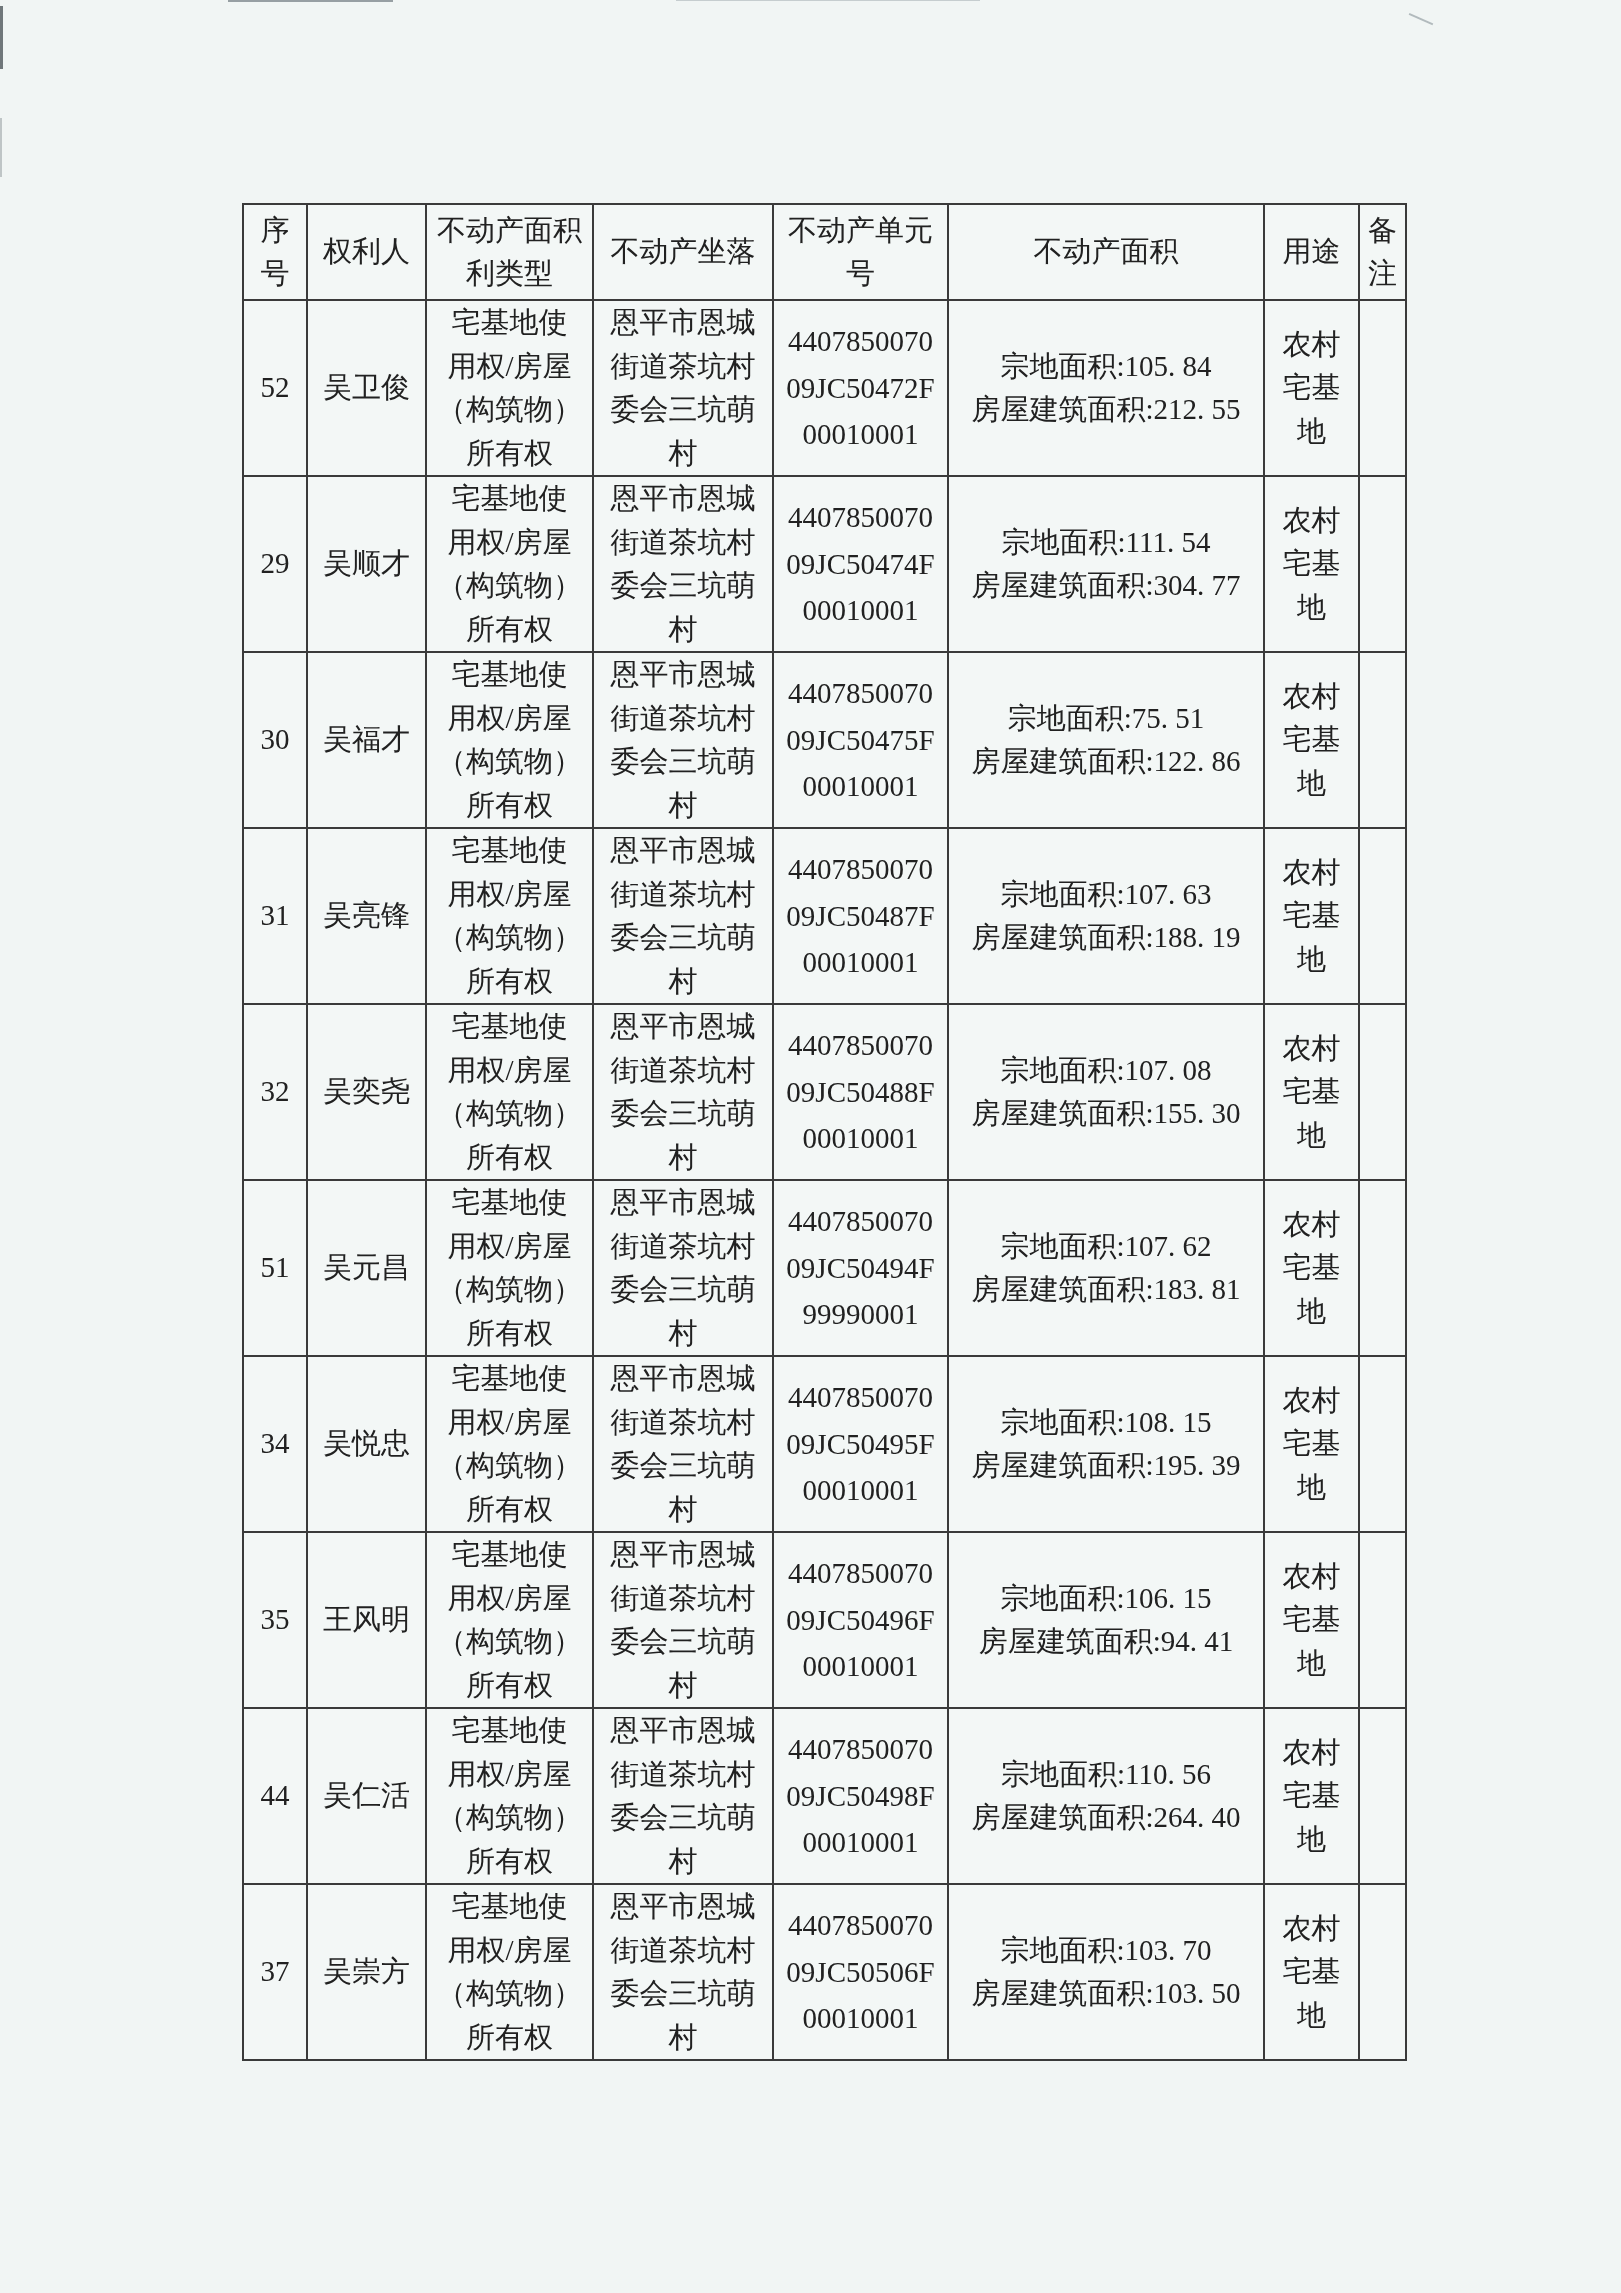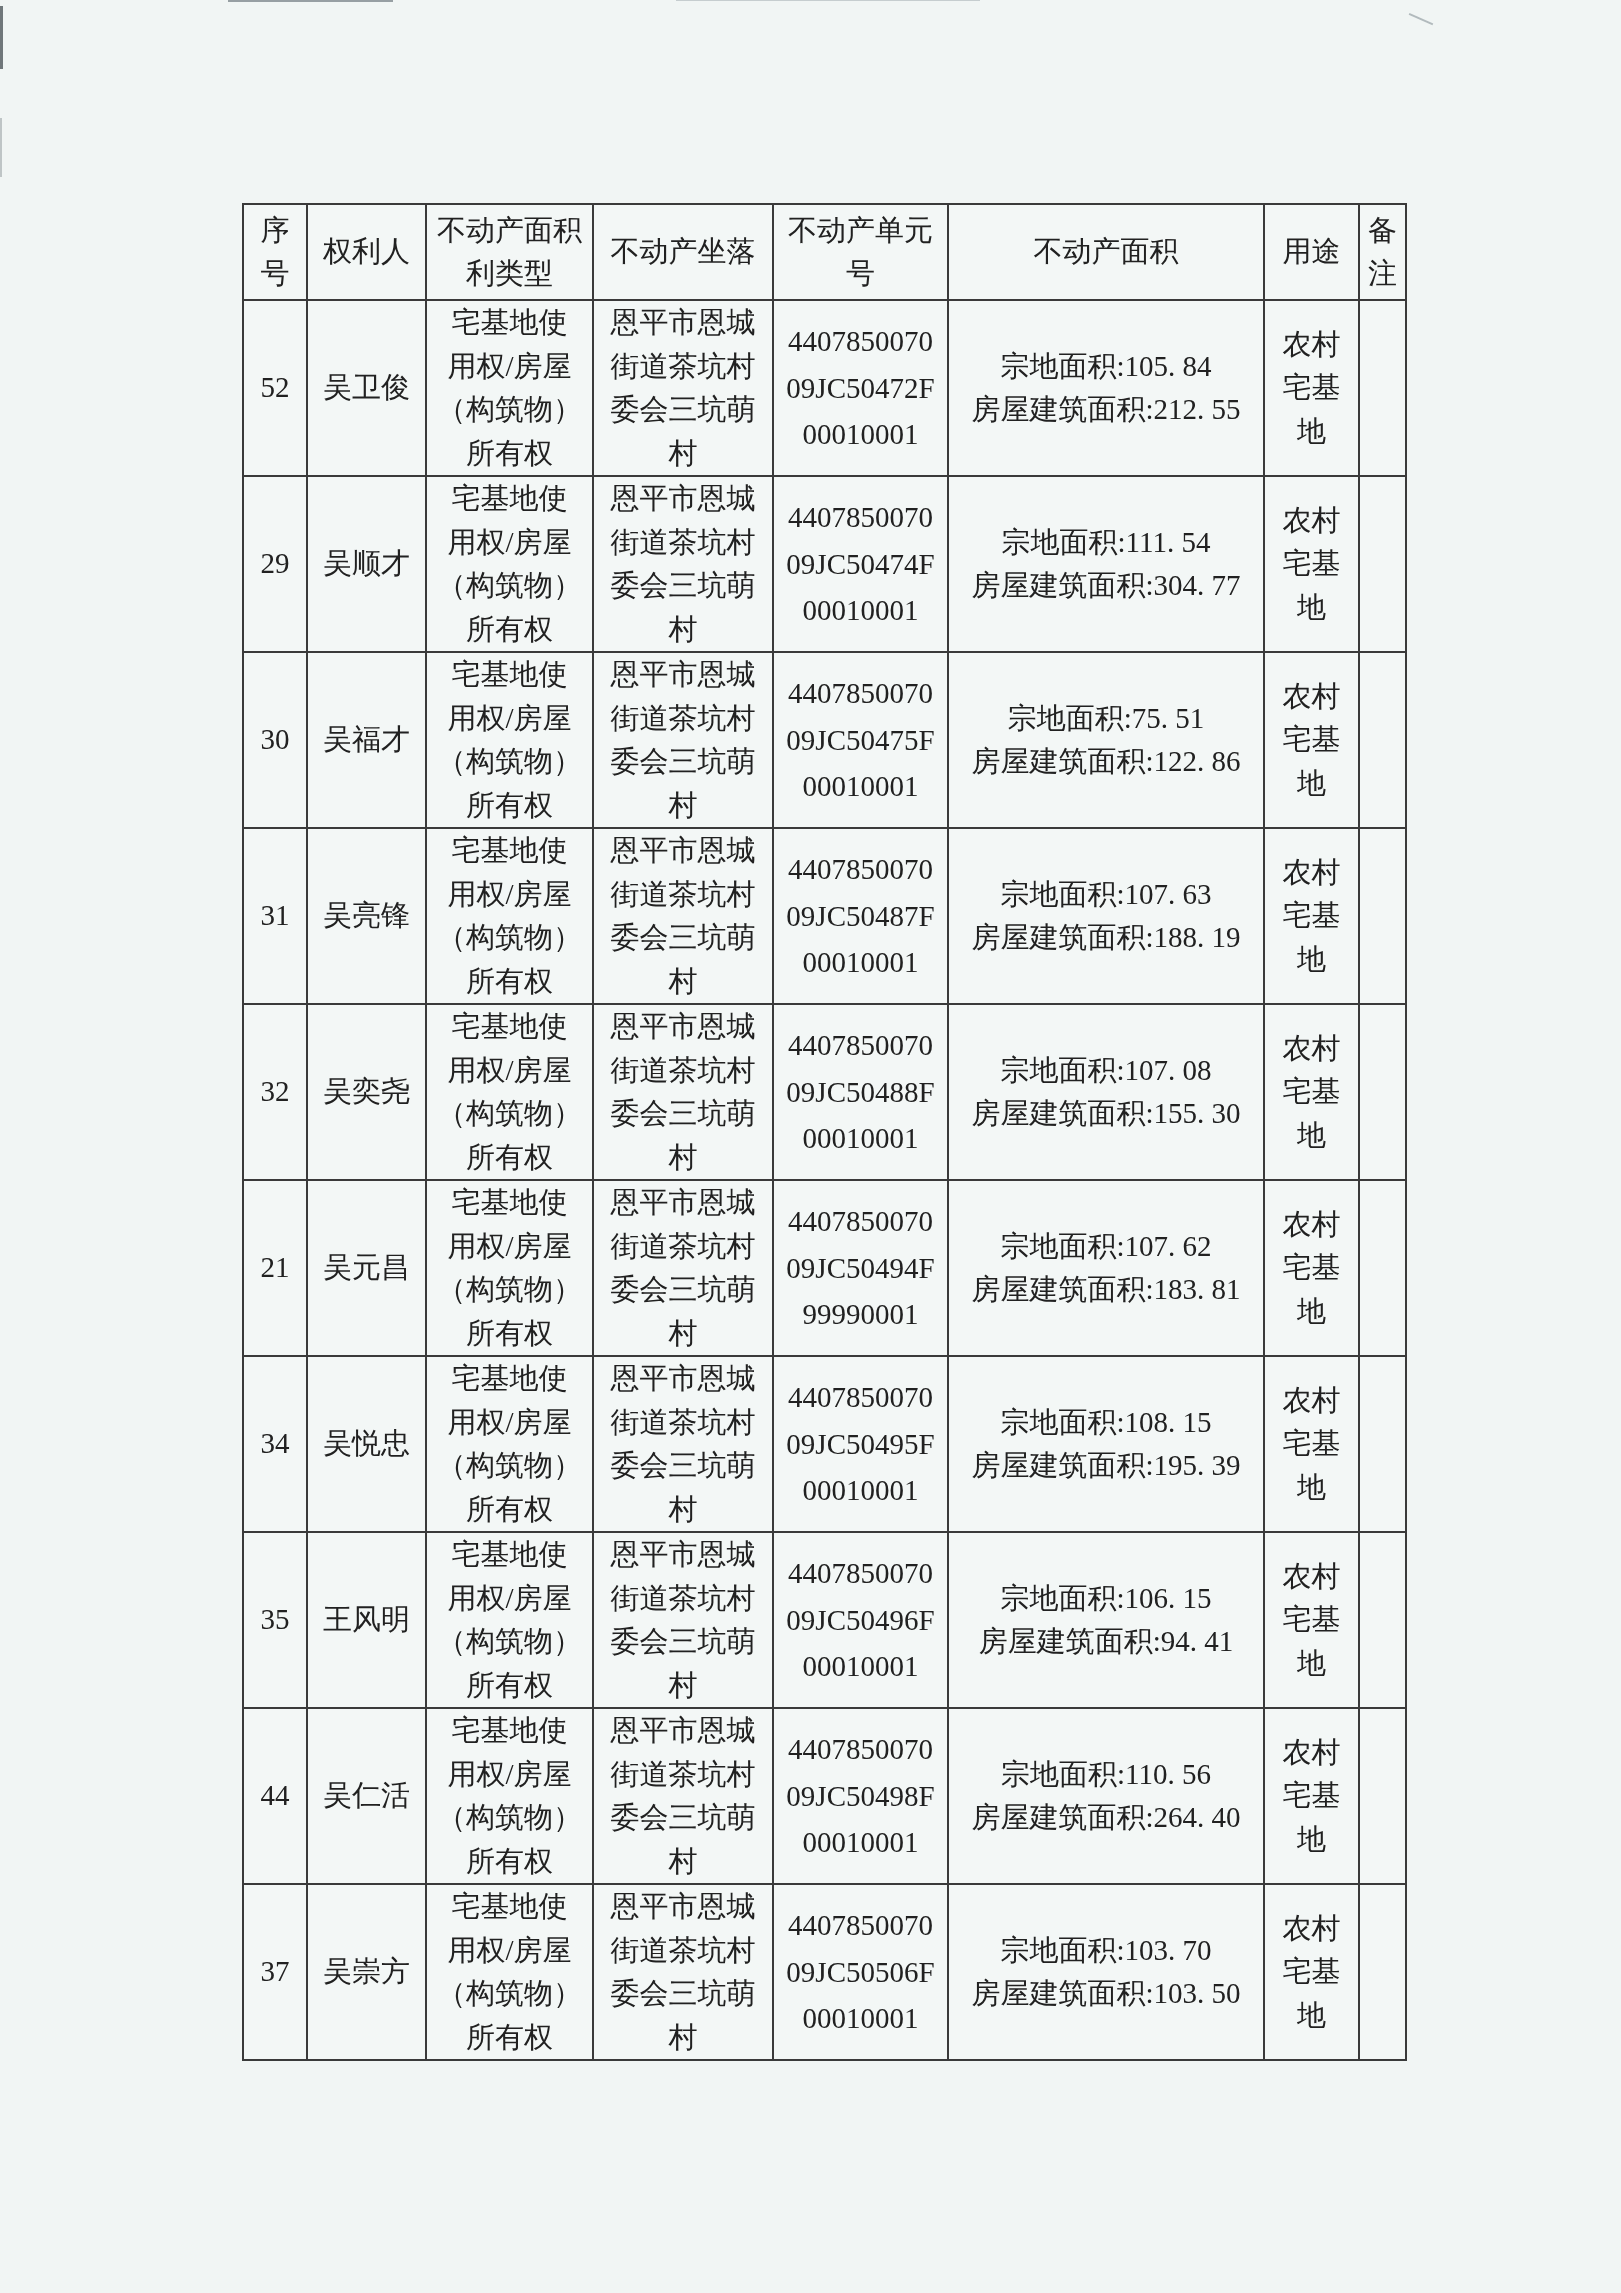--- a/index.html
+++ b/index.html
@@ -190,21 +190,21 @@
 09JC50488F
 00010001</td>
           <td data-name="cell-area">宗地面积:107. 08
 房屋建筑面积:155. 30</td>
           <td data-name="cell-usage">农村
 宅基
 地</td>
           <td data-name="cell-remark"></td>
         </tr>
         <tr data-name="table-row">
-          <td data-name="cell-seq">21</td>
+          <td data-name="cell-seq">51</td>
           <td data-name="cell-owner">吴元昌</td>
           <td data-name="cell-right_type">宅基地使
 用权/房屋
 （构筑物）
 所有权</td>
           <td data-name="cell-location">恩平市恩城
 街道茶坑村
 委会三坑萌
 村</td>
           <td data-name="cell-unit_no">4407850070

